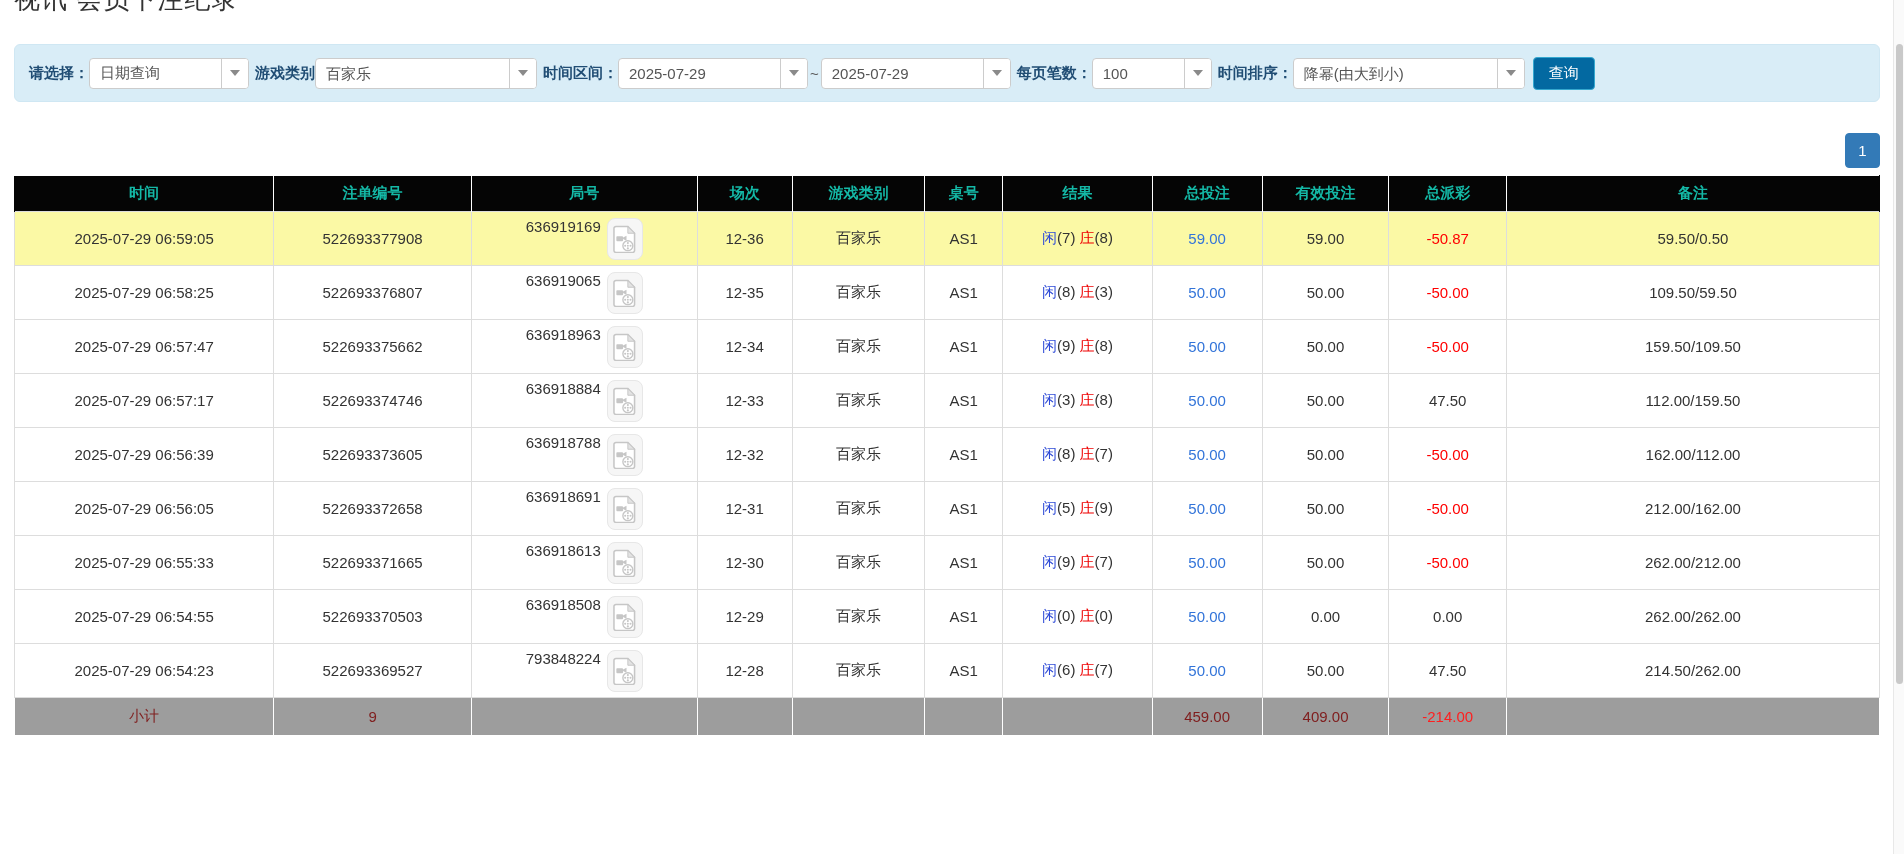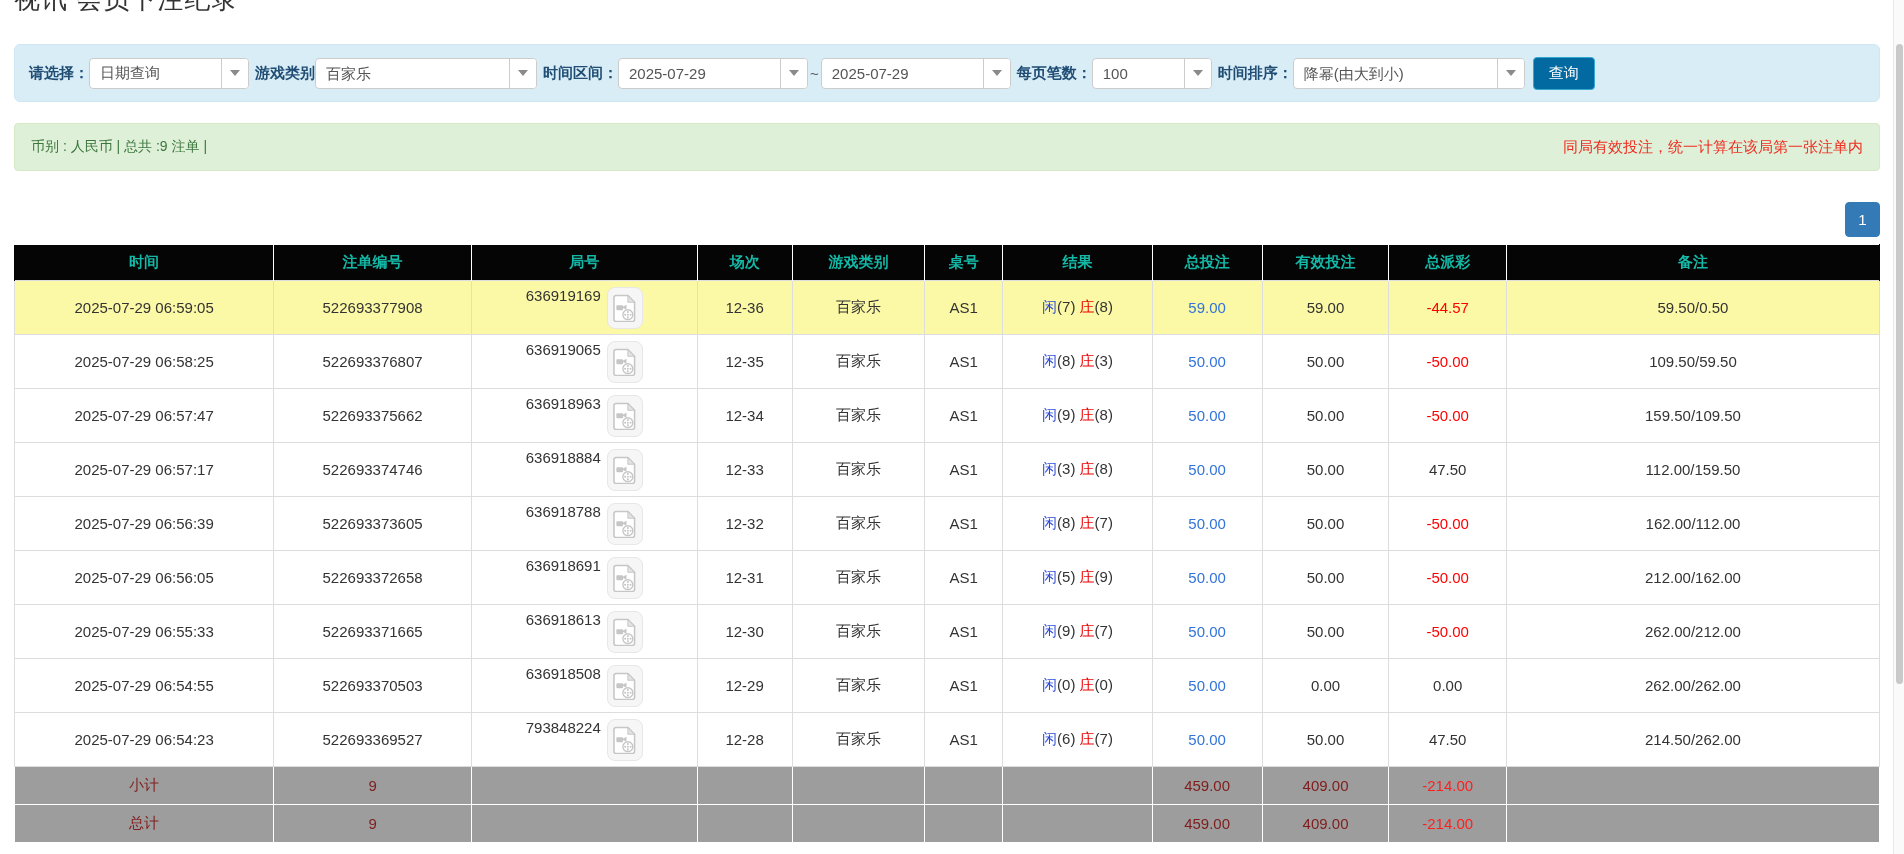--- a/index.html
+++ b/index.html
@@ -110,24 +110,20 @@
     <div class="combo w-sort">
       <span class="combo-text">降幂(由大到小)</span>
       <span class="combo-arrow">
           <i class="caret"></i>
         </span>
     </div>
 
     <button class="search-btn">查询</button>
   </div>
 
-  <div class="summary-bar">
-    <span class="summary-left">币别 : 人民币 | 总共 :9 注单 |</span>
-    <span class="summary-right">同局有效投注，统一计算在该局第一张注单内</span>
-  </div>
 
   <div class="pagination-row">
     <div class="page-btn">1</div>
   </div>
 
   <table>
     <colgroup>
       <col style="width:13.9%">
         <col style="width:10.6%">
         <col style="width:12.1%">
@@ -177,21 +173,21 @@
                 </svg>
               </button>
             </div>
           </td>
           <td>12-36</td>
           <td>百家乐</td>
           <td>AS1</td>
           <td><span class="res-player">闲</span><span>(7) </span><span class="res-banker">庄</span><span>(8)</span></td>
           <td><span class="bet-link">59.00</span></td>
           <td>59.00</td>
-          <td class="neg">-44.57</td>
+          <td class="neg">-50.87</td>
           <td>59.50/0.50</td>
         </tr>
         <tr>
           <td>2025-07-29 06:58:25</td>
           <td>522693376807</td>
           <td>
             <div class="round-wrap">
               <span>636919065</span>
               <button class="video-btn">
                 <svg width="23" height="28" viewBox="0 0 24 29">
@@ -443,33 +439,20 @@
         <td></td>
           <td></td>
           <td></td>
         <td></td>
           <td></td>
         <td>459.00</td>
         <td>409.00</td>
         <td class="neg">-214.00</td>
         <td></td>
       </tr>
-      <tr>
-        <td>总计</td>
-        <td>9</td>
-        <td></td>
-          <td></td>
-          <td></td>
-        <td></td>
-          <td></td>
-        <td>459.00</td>
-        <td>409.00</td>
-        <td class="neg">-214.00</td>
-        <td></td>
-      </tr>
     </tfoot>
   </table>
 
 </div>
 
 <div class="scrollbar">
   <div class="scroll-thumb"></div>
 </div>
 
 </body></html>

